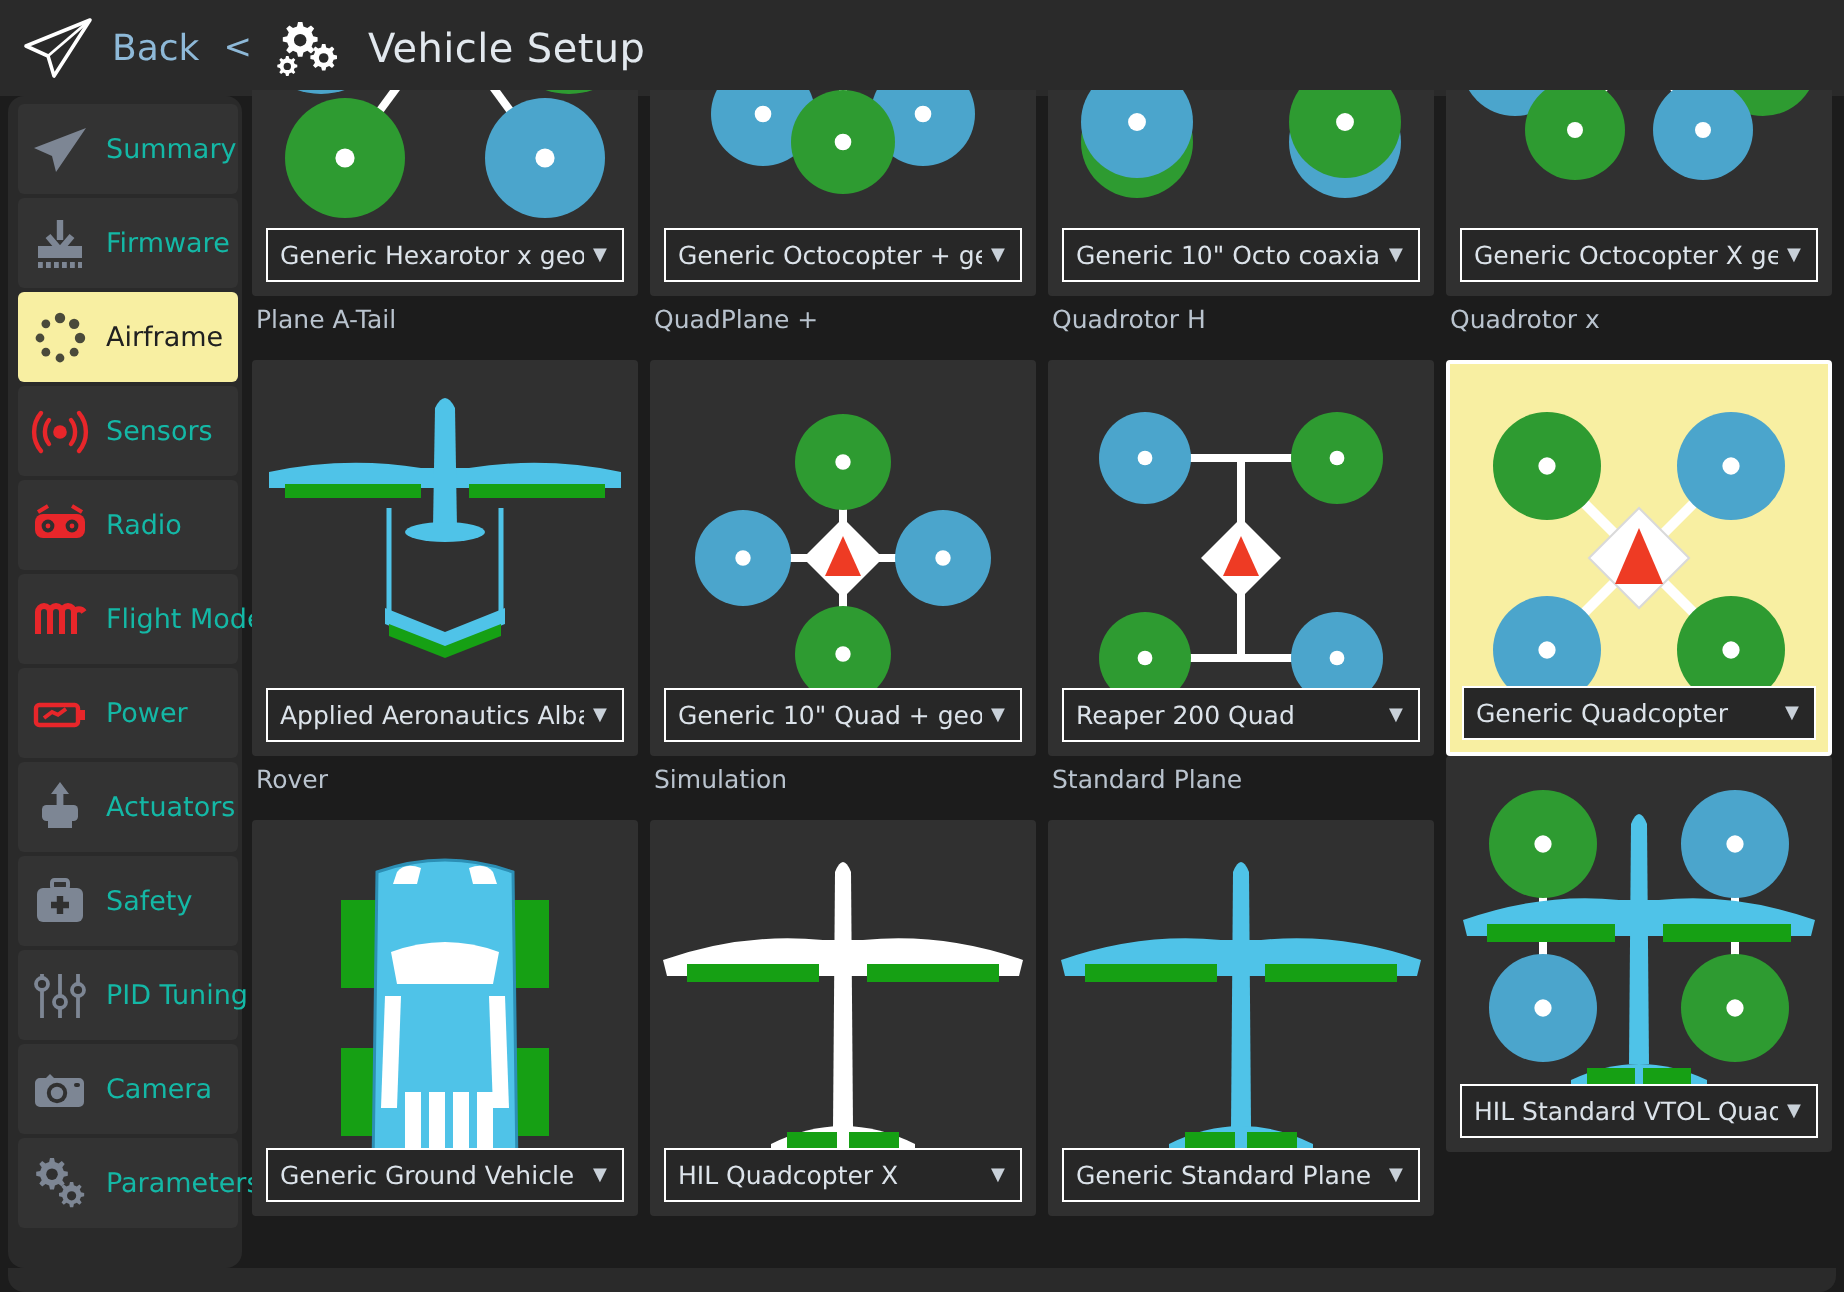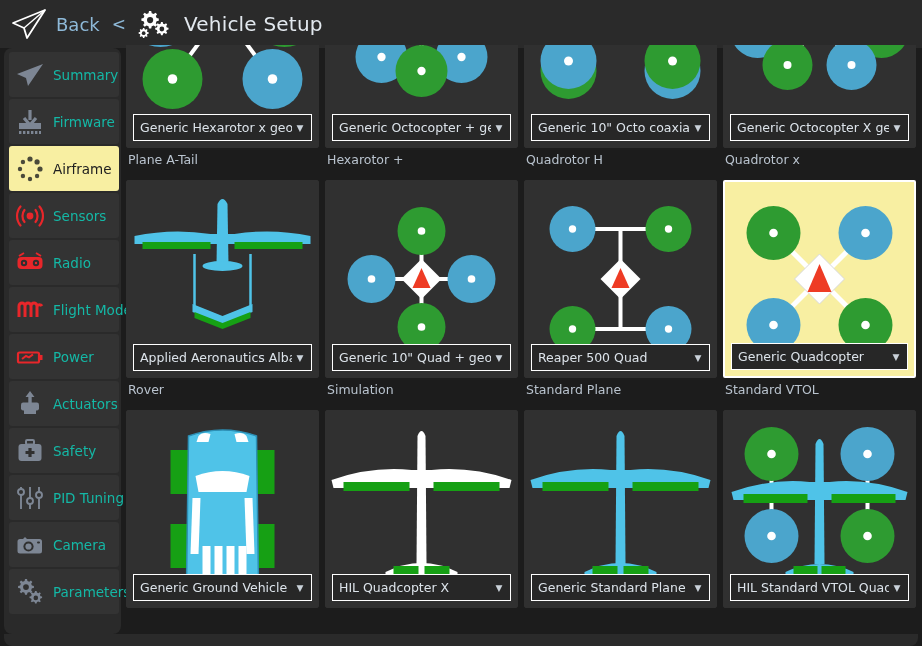--- a/index.html
+++ b/index.html
@@ -360,21 +360,21 @@
                 <path d="M64.5 128 L92.5 139 L120.5 128 L120.5 134 L92.5 145 L64.5 134 Z" fill="#16A014"></path>
               </svg>
             </div>
             <div class="combo">
               <span class="combo-text">Applied Aeronautics Albatross</span>
               <span class="combo-arrow">▼</span>
             </div>
           </div>
         </div>
         <div class="cardwrap">
-          <div class="card-title">Hexarotor +</div>
+          <div class="card-title">QuadPlane +</div>
           <div class="card-box">
             <div class="card-art">
               <svg viewBox="0 0 185 190" width="185" height="190">
                 <line x1="92.5" y1="45" x2="92.5" y2="145" stroke="#FFFFFF" stroke-width="4"></line>
                 <line x1="40.5" y1="95" x2="144.5" y2="95" stroke="#FFFFFF" stroke-width="4"></line>
                 <circle cx="92.5" cy="47" r="24" fill="#2E9B31"></circle>
                 <circle cx="92.5" cy="47" r="3.84" fill="#FFFFFF"></circle>
                 <circle cx="92.5" cy="143" r="24" fill="#2E9B31"></circle>
                 <circle cx="92.5" cy="143" r="3.84" fill="#FFFFFF"></circle>
                 <circle cx="42.5" cy="95" r="24" fill="#4BA5CC"></circle>
@@ -403,21 +403,21 @@
                 <circle cx="140.5" cy="45" r="3.68" fill="#FFFFFF"></circle>
                 <circle cx="44.5" cy="145" r="23" fill="#2E9B31"></circle>
                 <circle cx="44.5" cy="145" r="3.68" fill="#FFFFFF"></circle>
                 <circle cx="140.5" cy="145" r="23" fill="#4BA5CC"></circle>
                 <circle cx="140.5" cy="145" r="3.68" fill="#FFFFFF"></circle>
                 <path d="M92.5 75 L112.5 95 L92.5 115 L72.5 95 Z" fill="#FFFFFF"></path>
           <path d="M92.5 84 L101.5 104 L83.5 104 Z" fill="#EE3B24"></path>
               </svg>
             </div>
             <div class="combo">
-              <span class="combo-text">Reaper 500 Quad</span>
+              <span class="combo-text">Reaper 200 Quad</span>
               <span class="combo-arrow">▼</span>
             </div>
           </div>
         </div>
         <div class="cardwrap">
           <div class="card-title">Quadrotor x</div>
           <div class="card-box sel">
             <div class="card-art">
               <svg viewBox="0 0 185 190" width="185" height="190">
                 <line x1="46.5" y1="49" x2="138.5" y2="141" stroke="#FFFFFF" stroke-width="5"></line>
@@ -505,21 +505,20 @@
                 <rect x="95.5" y="152" width="25" height="10" fill="#16A014"></rect>
               </svg>
             </div>
             <div class="combo">
               <span class="combo-text">Generic Standard Plane</span>
               <span class="combo-arrow">▼</span>
             </div>
           </div>
         </div>
         <div class="cardwrap">
-          <div class="card-title">Standard VTOL</div>
           <div class="card-box">
             <div class="card-art">
               <svg viewBox="0 0 185 190" width="185" height="190">
                 <line x1="44.5" y1="40" x2="44.5" y2="120" stroke="#FFFFFF" stroke-width="4"></line>
                 <line x1="140.5" y1="40" x2="140.5" y2="120" stroke="#FFFFFF" stroke-width="4"></line>
                 <circle cx="44.5" cy="40" r="27" fill="#2E9B31"></circle>
                 <circle cx="44.5" cy="40" r="4.32" fill="#FFFFFF"></circle>
                 <circle cx="140.5" cy="40" r="27" fill="#4BA5CC"></circle>
                 <circle cx="140.5" cy="40" r="4.32" fill="#FFFFFF"></circle>
                 <circle cx="44.5" cy="122" r="27" fill="#4BA5CC"></circle>

